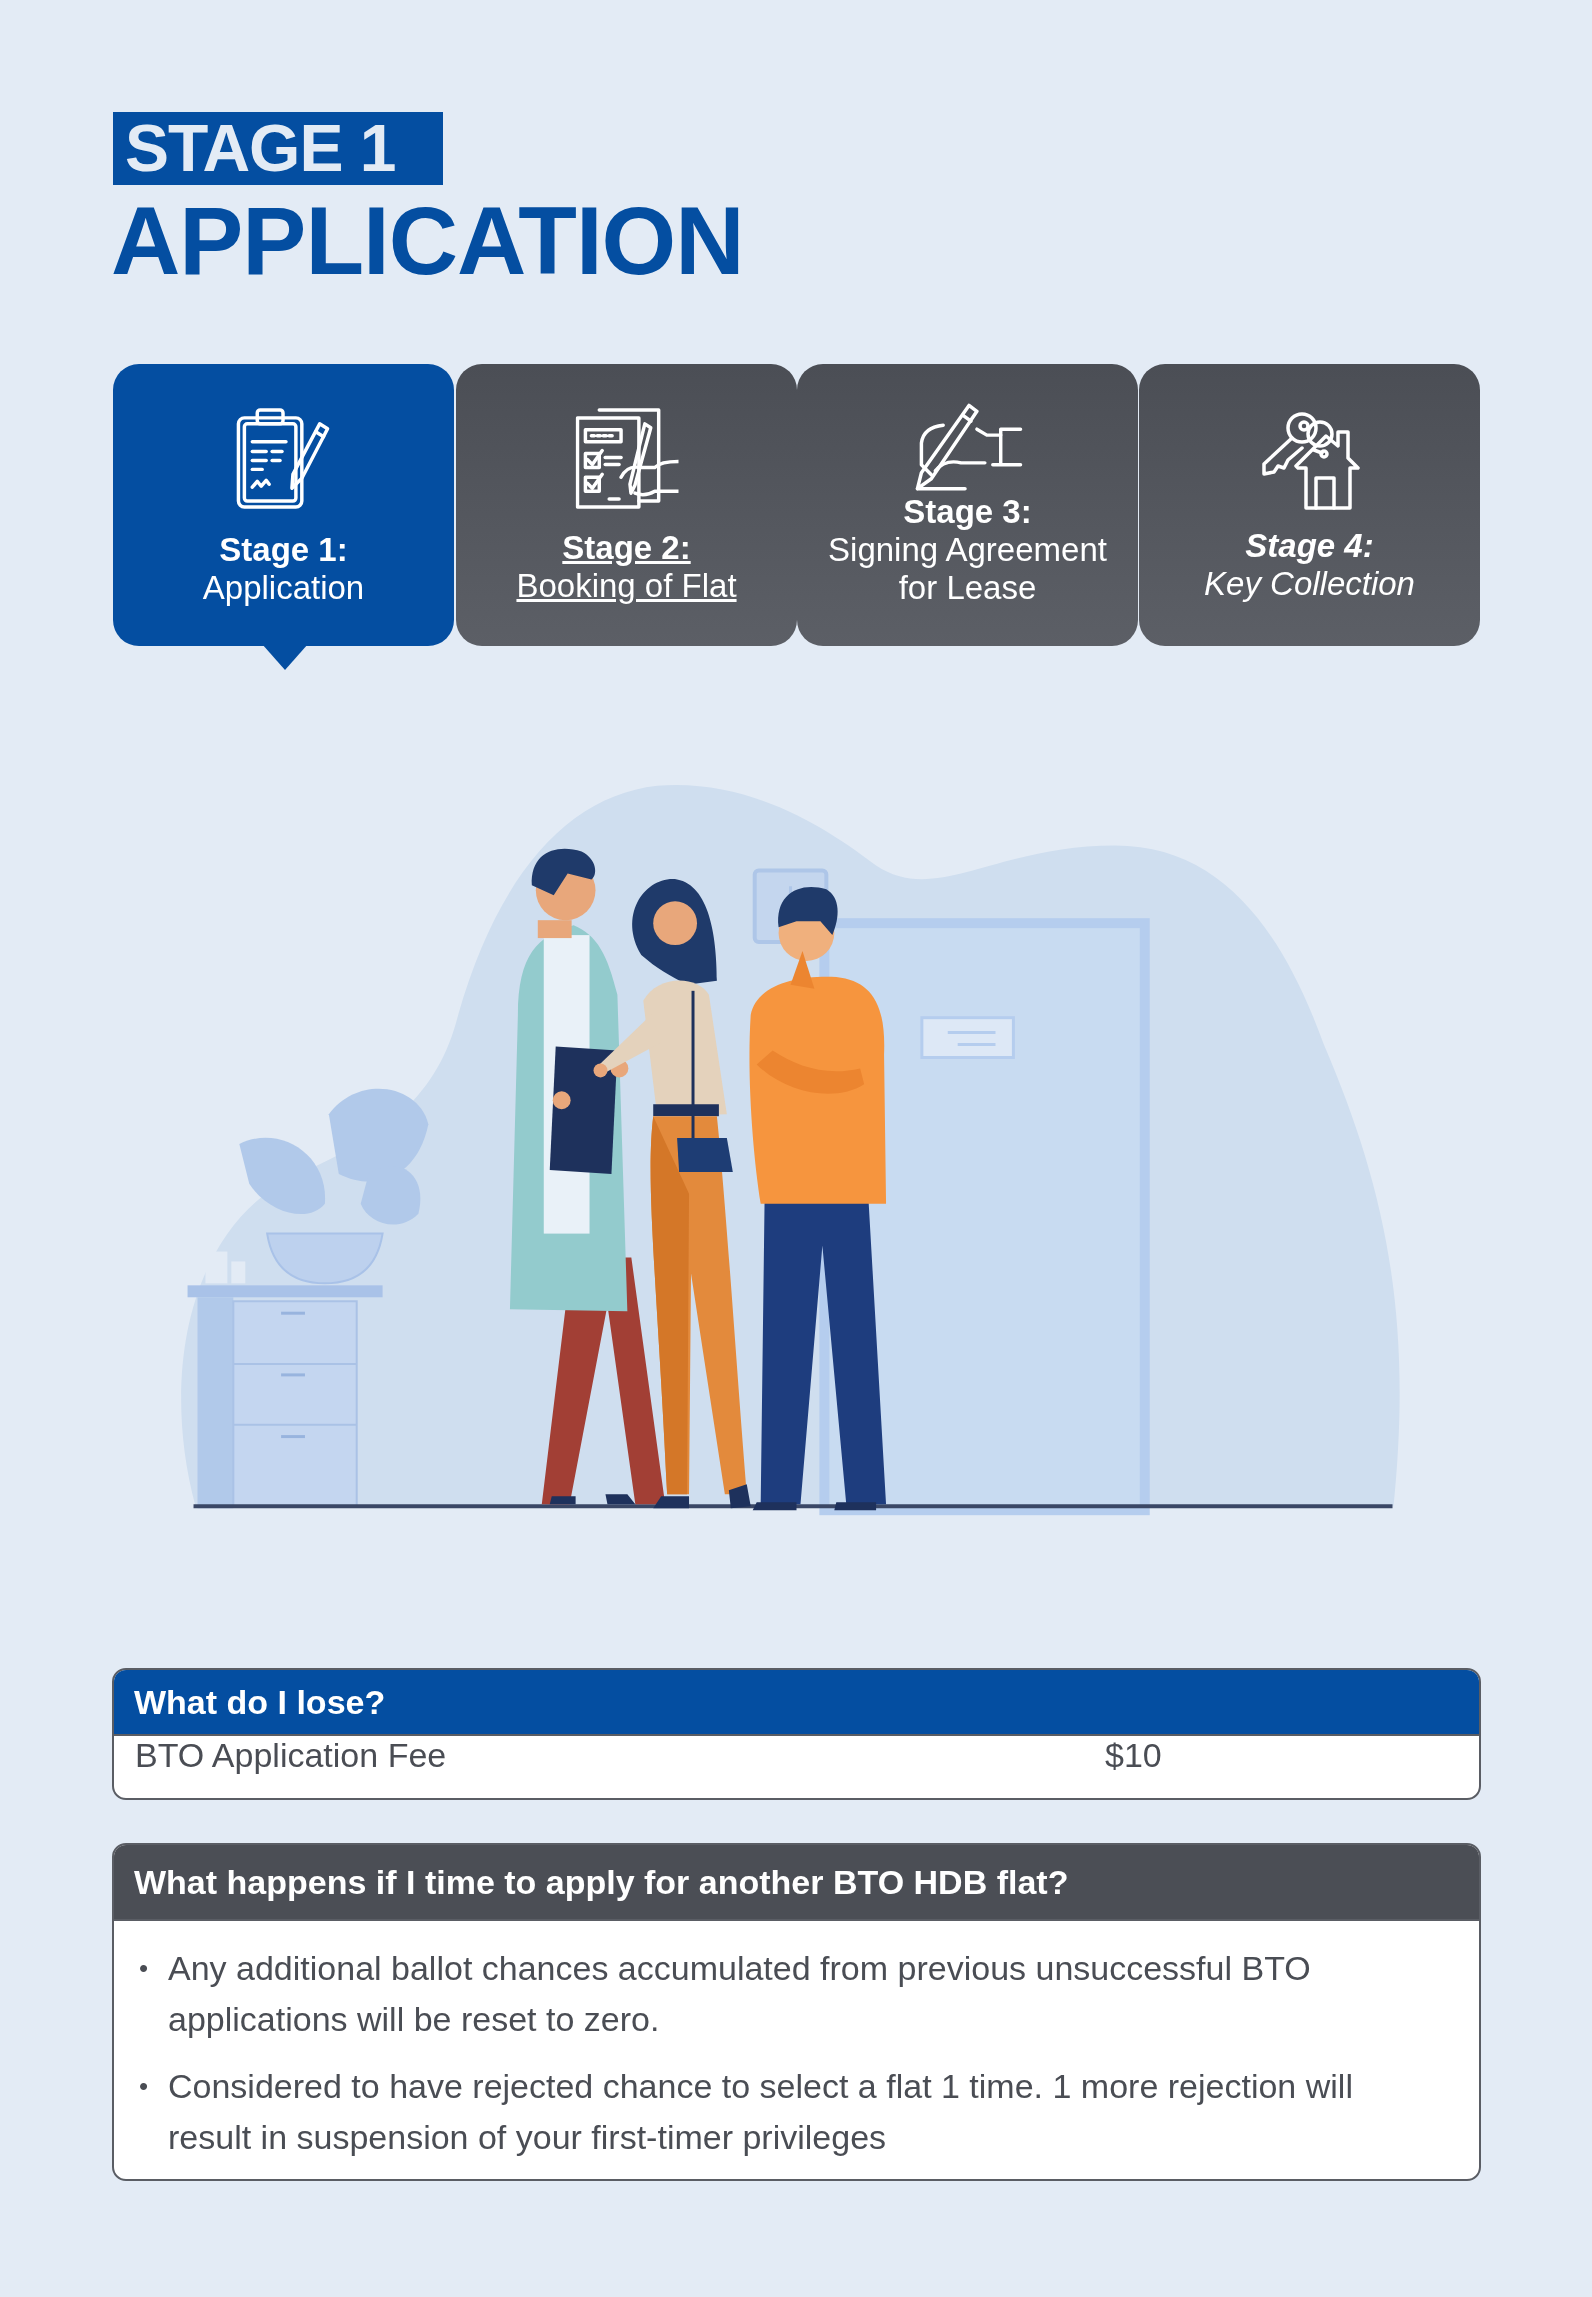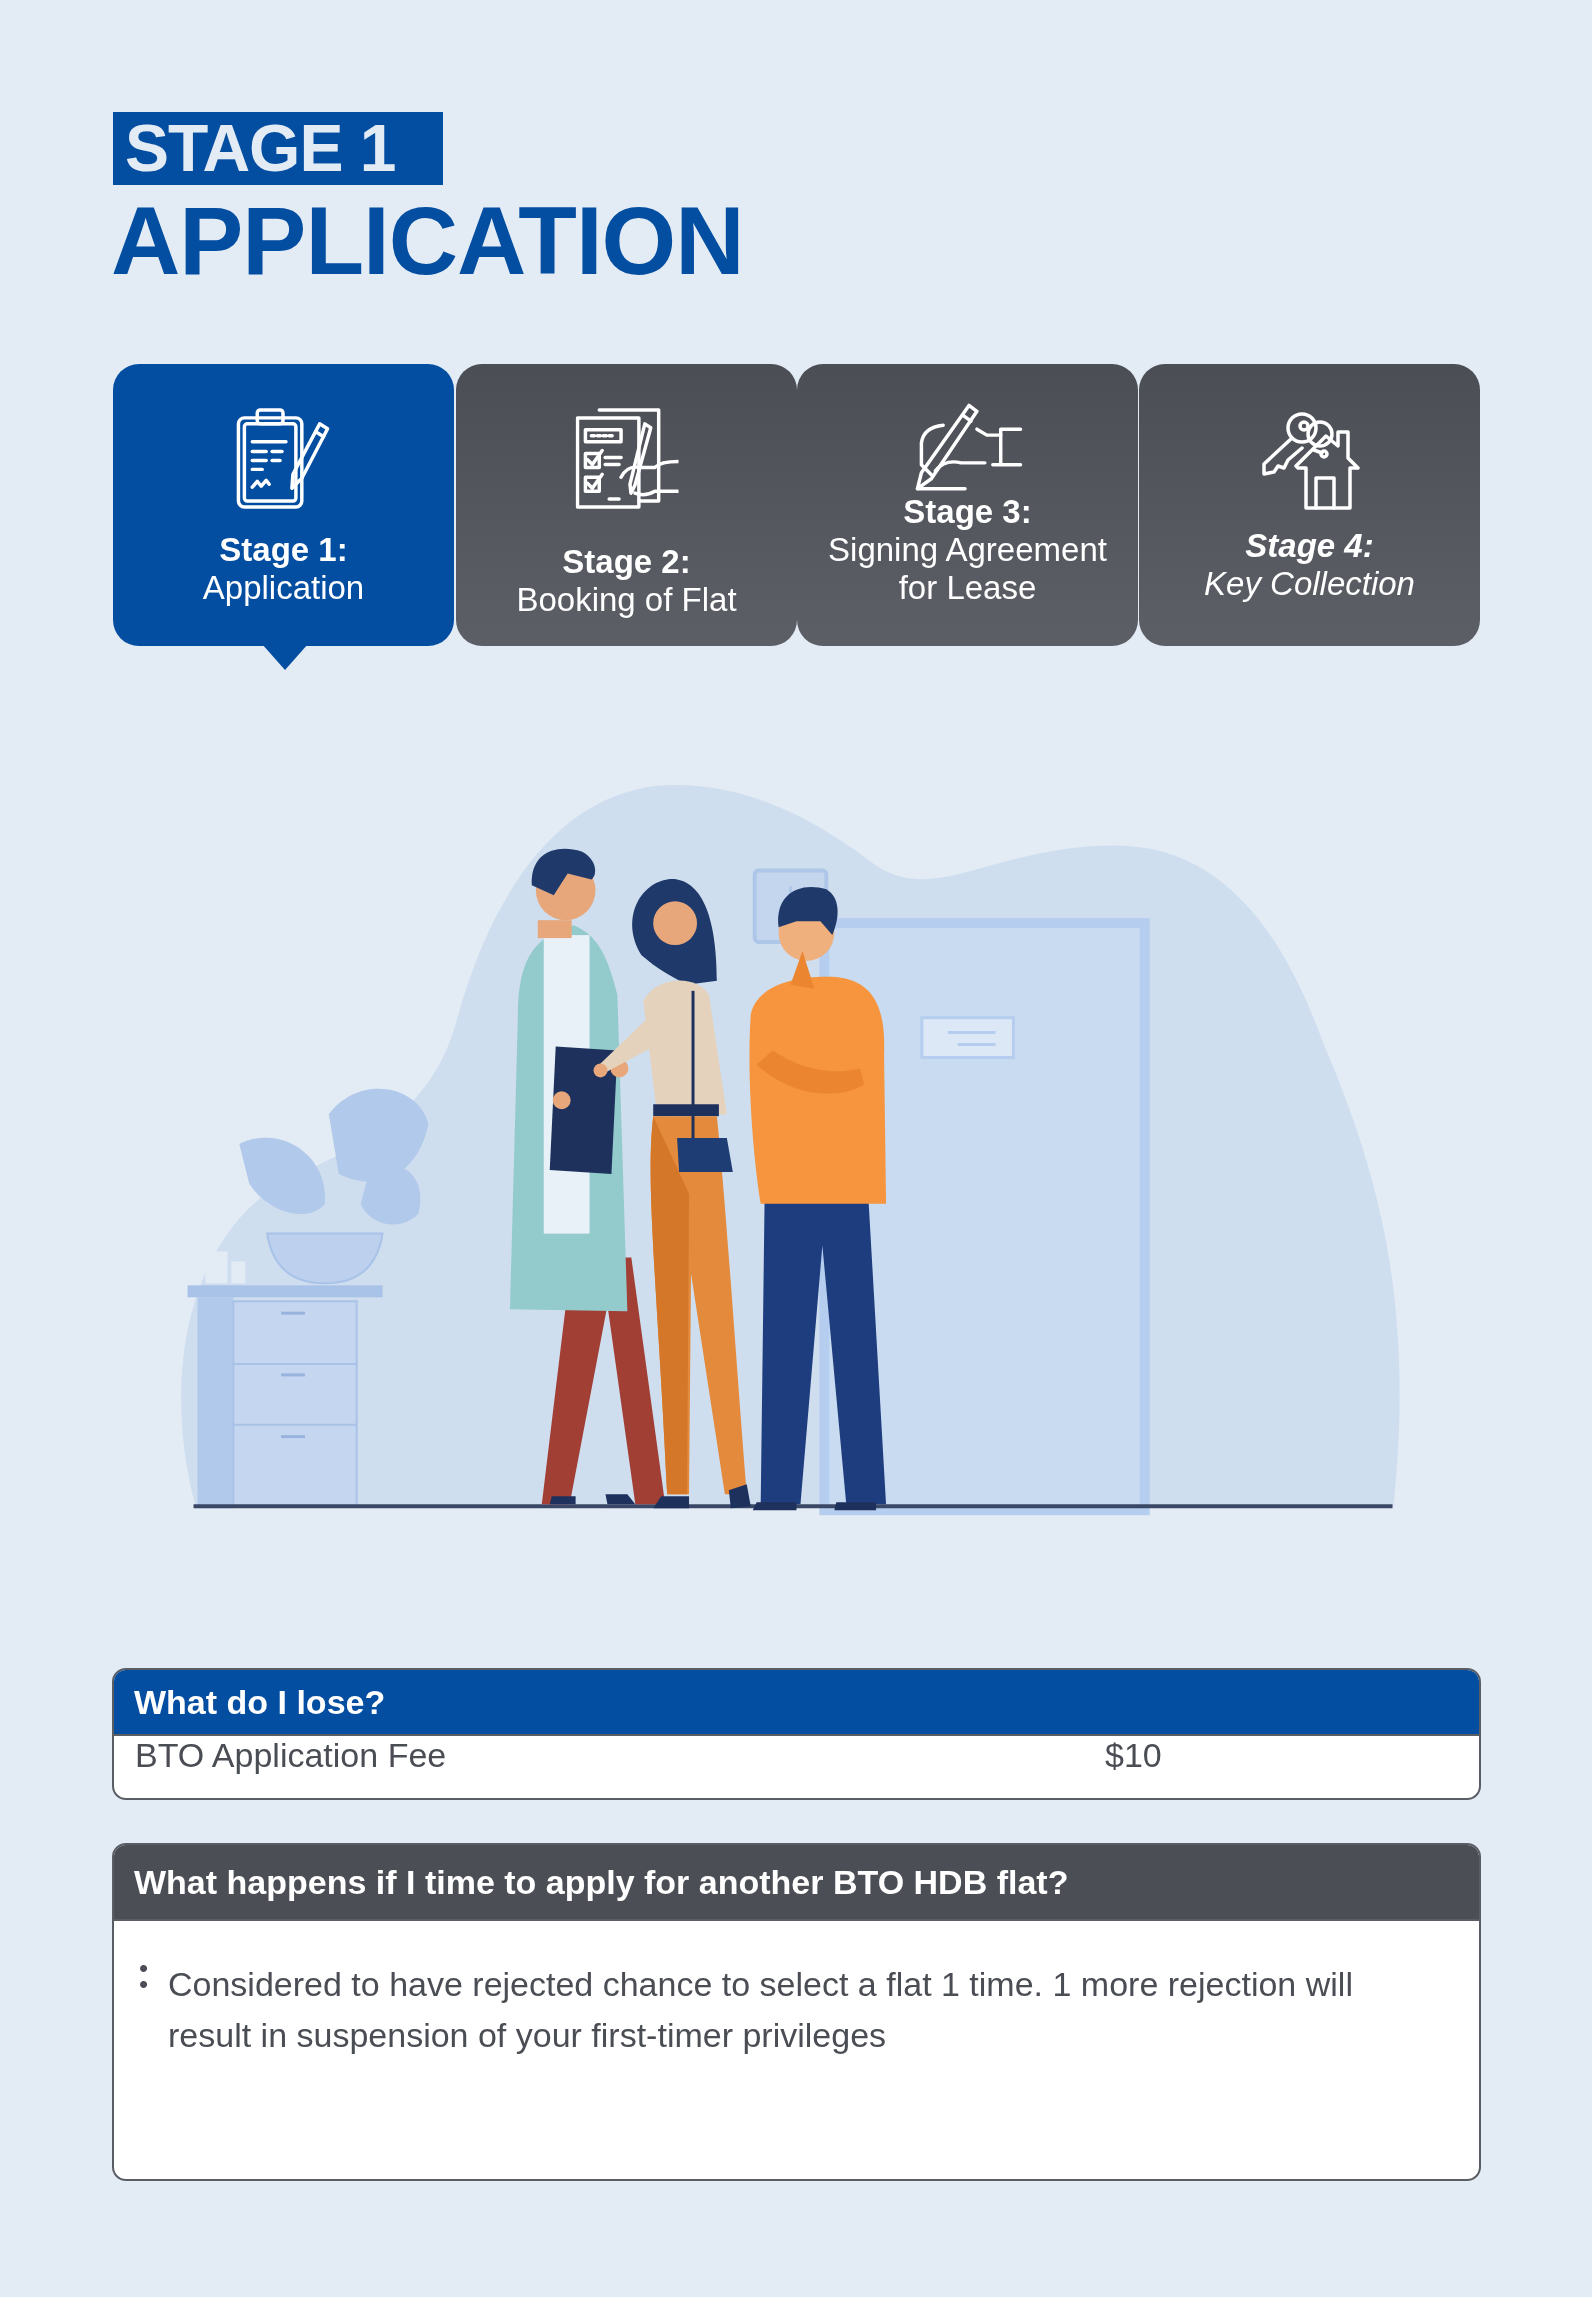--- a/index.html
+++ b/index.html
@@ -100,21 +100,21 @@
     <rect x="10" y="46" width="14" height="14"></rect>
       <path d="M12 52 l5 5 l10 -14"></path>
     <line x1="30" y1="50" x2="46" y2="50"></line>
       <line x1="30" y1="57" x2="44" y2="57"></line>
     <rect x="10" y="70" width="14" height="14"></rect>
       <path d="M12 76 l5 5 l10 -14"></path>
     <line x1="34" y1="92" x2="44" y2="92"></line>
     <path d="M70 16 l6 4 l-16 58 l-4 8 l-1 -9 z"></path>
     <path d="M46 70 q6 -12 18 -10 h16 q6 -6 24 -6 M60 86 q10 4 20 -2 h24"></path>
   </svg>
-  <div class="label" style="top:179px;">
+  <div class="label" style="top:165px;text-decoration:underline;">
     <b>Stage 2:</b>
     <span>Booking of Flat</span>
   </div>
 </div>
 
 <div class="stage-card" style="left:797px;">
   <svg class="icon" style="top:39px;" width="113" height="90" viewBox="0 0 114 90" fill="none" stroke="#fff" stroke-width="3.5" stroke-linecap="round" stroke-linejoin="round">
     <path d="M58 2 l8 6 l-46 68 l-14 10 l4 -16 z"></path>
     <line x1="52" y1="12" x2="60" y2="18"></line>
     <path d="M32 22 q-20 2 -22 18 v22 l10 10"></path>
@@ -225,20 +225,21 @@
     <span class="c1">BTO Application Fee</span>
     <span class="c2">$10</span>
   </div>
 </div>
 
 <div class="info-table t2">
   <div class="thead">What happens if I time to apply for another BTO HDB flat?</div>
   <div class="body">
     <div class="bullet">
       <span class="dot">•</span>
+      <span>Any additional ballot chances accumulated from previous unsuccessful BTO applications will be reset to zero.</span>
     </div>
     <div class="bullet">
       <span class="dot">•</span>
       <span>Considered to have rejected chance to select a flat 1 time. 1 more rejection will result in suspension of your first-timer privileges</span>
     </div>
   </div>
 </div>
 
 
 </body></html>

